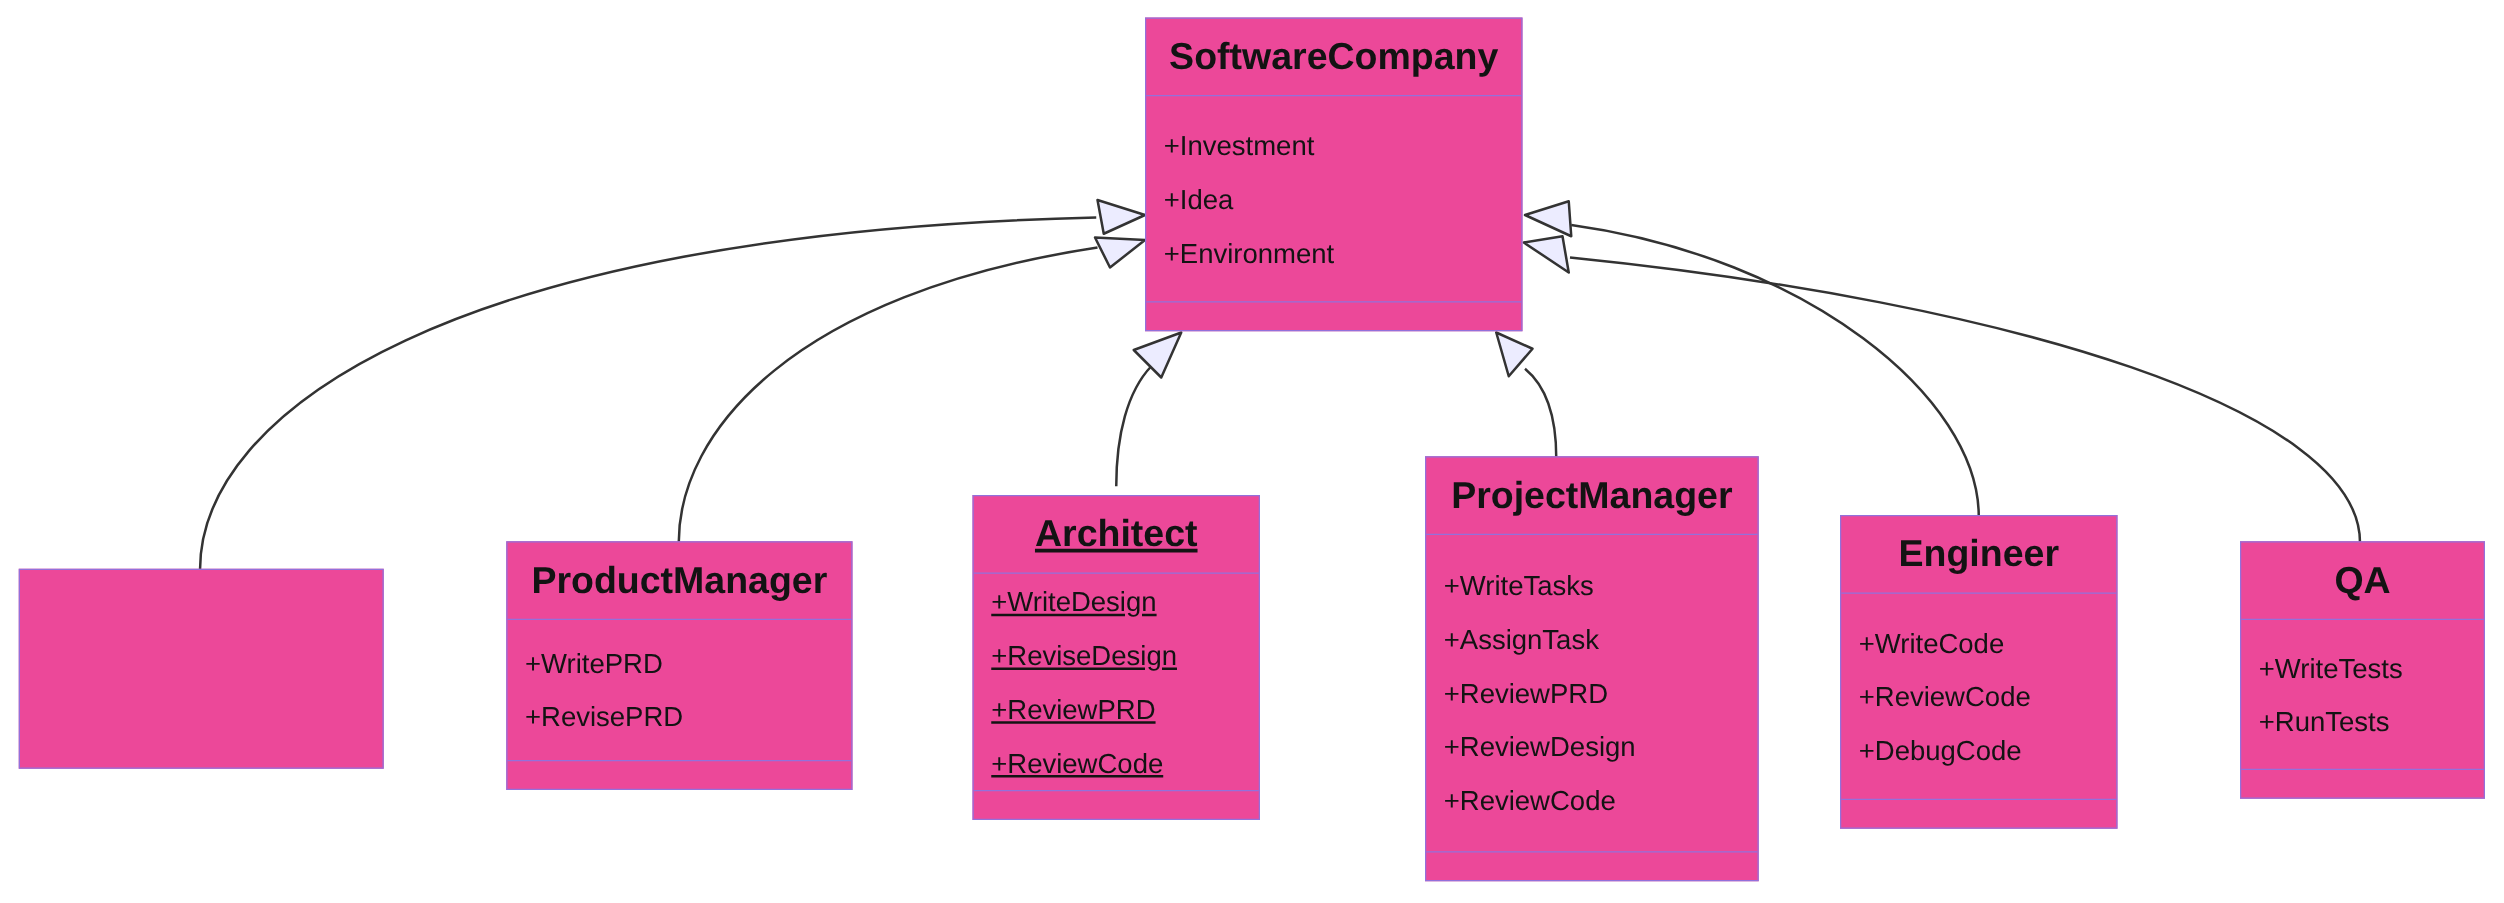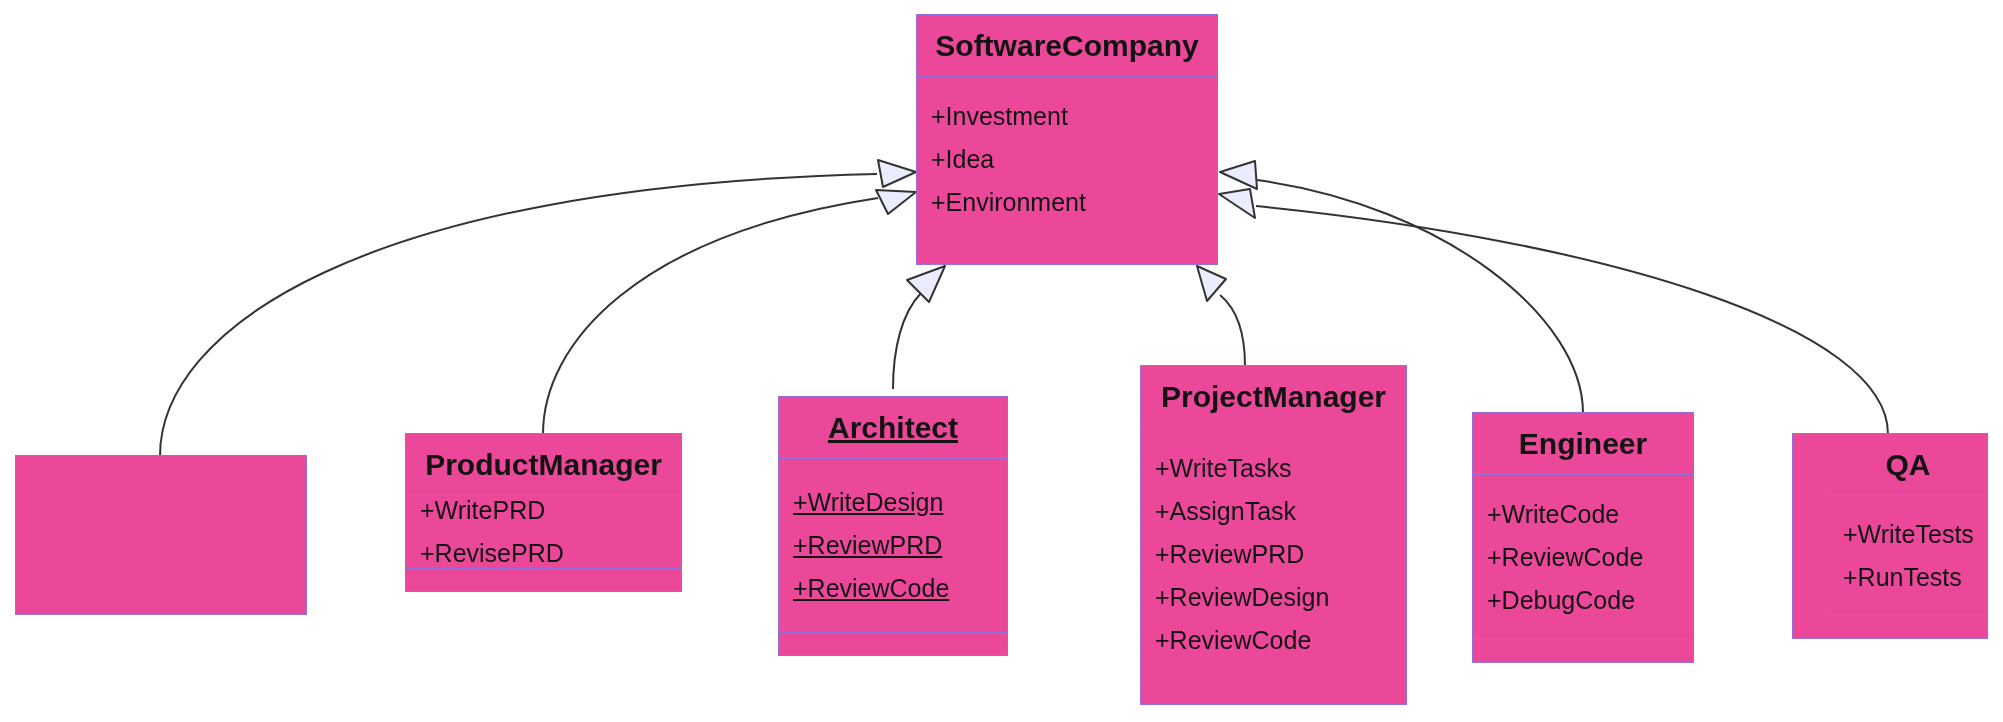--- a/index.html
+++ b/index.html
@@ -51,21 +51,21 @@
     flex: 1 1 auto;
     border-top: 1.5px solid #9370DB;
     border-bottom: 1.5px solid #9370DB;
     padding: 8px 14px;
     display: flex;
     flex-direction: column;
     justify-content: center;
     overflow: hidden;
   }
   .member {
-    font-size: 25px;
+    font-size: 22px;
     line-height: 43px;
     white-space: nowrap;
   }
   .class-methods {
     height: 22px;
     flex: 0 0 22px;
   }
 </style>
 </head>
 <body>
@@ -95,33 +95,34 @@
       <div class="member">+Idea</div>
       <div class="member">+Environment</div>
     </div>
     <div class="class-methods"></div>
   </div>
 
   <div class="class-box" style="left:15px; top:455px; width:292px; height:160px;">
     <div class="class-methods"></div>
   </div>
 
-  <div class="class-box" style="left:405px; top:433px; width:277px; height:159px;">
+  <div class="class-box" style="left:405px; top:433px; width:277px; height:199px;">
     <div class="class-title">ProductManager</div>
     <div class="class-members">
       <div class="member">+WritePRD</div>
       <div class="member">+RevisePRD</div>
     </div>
     <div class="class-methods"></div>
   </div>
 
   <div class="class-box" style="left:778px; top:396px; width:230px; height:260px;text-decoration:underline;">
     <div class="class-title">Architect</div>
     <div class="class-members">
       <div class="member">+WriteDesign</div>
+      <div class="member">+ReviseDesign</div>
       <div class="member">+ReviewPRD</div>
       <div class="member">+ReviewCode</div>
     </div>
     <div class="class-methods"></div>
   </div>
 
   <div class="class-box" style="left:1108px; top:365px; width:267px; height:340px;margin-left:32px;">
     <div class="class-title">ProjectManager</div>
     <div class="class-members">
       <div class="member">+WriteTasks</div>
@@ -136,21 +137,21 @@
   <div class="class-box" style="left:1472px; top:412px; width:222px; height:251px;">
     <div class="class-title">Engineer</div>
     <div class="class-members">
       <div class="member">+WriteCode</div>
       <div class="member">+ReviewCode</div>
       <div class="member">+DebugCode</div>
     </div>
     <div class="class-methods"></div>
   </div>
 
-  <div class="class-box" style="left:1792px; top:433px; width:196px; height:206px;padding-left:36px;">
+  <div class="class-box" style="left:1792px; top:433px; width:196px; height:206px;">
     <div class="class-title">QA</div>
     <div class="class-members">
       <div class="member">+WriteTests</div>
       <div class="member">+RunTests</div>
     </div>
     <div class="class-methods"></div>
   </div>
 
 </div>
 

